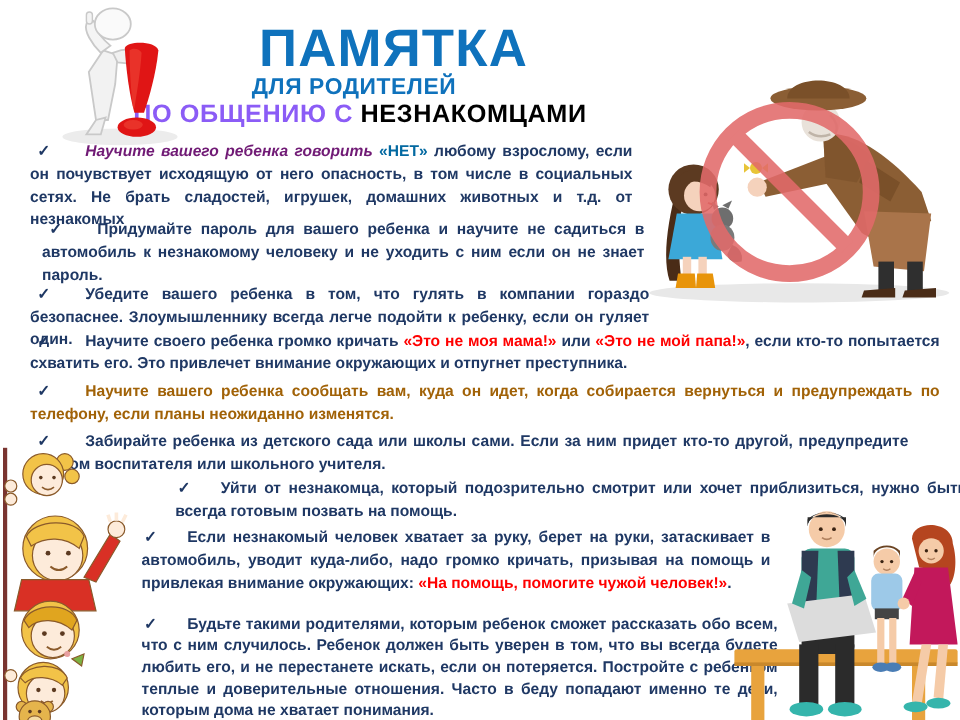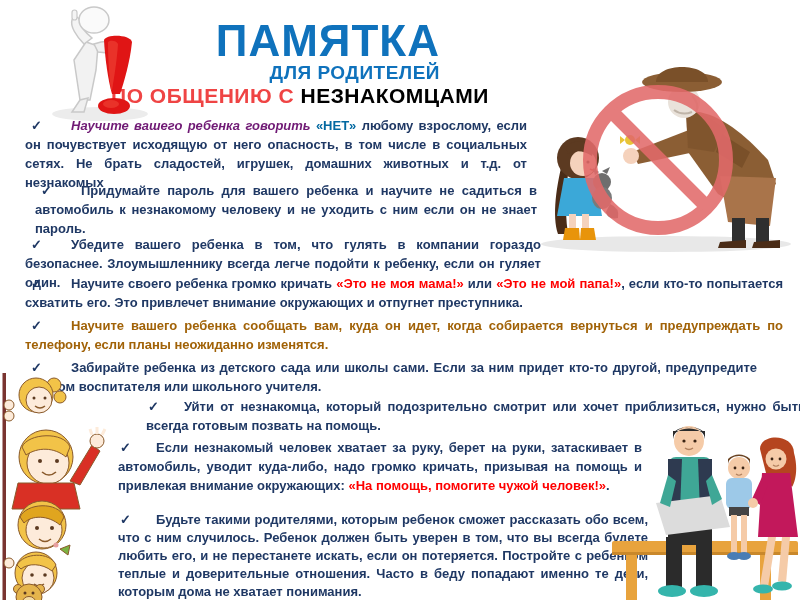--- a/index.html
+++ b/index.html
@@ -5,42 +5,42 @@
   html,body{margin:0;padding:0;}
   body{
     width:800px;height:600px;background:#ffffff;
     font-family:"Liberation Sans",sans-serif;
     position:relative;overflow:hidden;
   }
   .abs{position:absolute;}
   
   .title1{top:16px;left:150px;width:290px;text-align:right;
     font-size:44px;font-weight:bold;color:#0F72BC;letter-spacing:1px;}
-  .title2{top:62px;left:150px;width:290px;text-align:right;
+  .title2{top:62px;left:150px;width:290px;text-align:center;
     font-size:19px;font-weight:bold;color:#0F72BC;letter-spacing:.5px;}
   .title3{top:84px;left:80px;width:440px;text-align:center;
     font-size:21px;font-weight:bold;color:#0F72BC;letter-spacing:.5px;}
   
   .bullet{
     font-size:13px;font-weight:bold;color:#1F3864;
     line-height:19px;text-align:justify;
   }
   .bullet .check{display:inline-block;color:#1F3864;font-weight:bold;}
   .cw-lg{width:40px;padding-left:6px;}
   .cw-sm{width:36px;padding-left:2px;}
   .b9{line-height:18px;}
   
   svg{display:block;}
 </style>
 </head>
 <body>
 
 <div class="abs title1">ПАМЯТКА</div>
 <div class="abs title2">ДЛЯ РОДИТЕЛЕЙ</div>
-<div class="abs title3"><span style="color: #ef4444;">ПО ОБЩЕНИЮ С </span><span style="color: #000000;">НЕЗНАКОМЦАМИ</span></div>
+<div class="abs title3"><span style="color: #8b5cf6;">ПО ОБЩЕНИЮ С </span><span style="color: #000000;">НЕЗНАКОМЦАМИ</span></div>
 
 <div class="abs" style="top:0;left:28px;">
   <svg width="135" height="125" viewBox="0 0 135 125">
     <ellipse cx="72" cy="114" rx="48" ry="7" fill="#ECECEC"></ellipse>
 
     <g>
       <path d="M52,100 L46,60 L58,42 L70,46 L68,70 L62,100 Z" fill="#F2F2F2" stroke="#C9C9C9" stroke-width="1.5"></path>
       <path d="M52,100 L44,112 L56,112 L60,98 Z" fill="#EFEFEF" stroke="#C9C9C9" stroke-width="1.5"></path>
       <path d="M56,44 C48,36 42,26 44,20 C46,15 51,16 52,22 C53,27 58,33 64,38 Z" fill="#F4F4F4" stroke="#C9C9C9" stroke-width="1.5"></path>
       <rect x="44" y="10" width="5" height="10" rx="2.5" fill="#F4F4F4" stroke="#C9C9C9" stroke-width="1.2"></rect>

